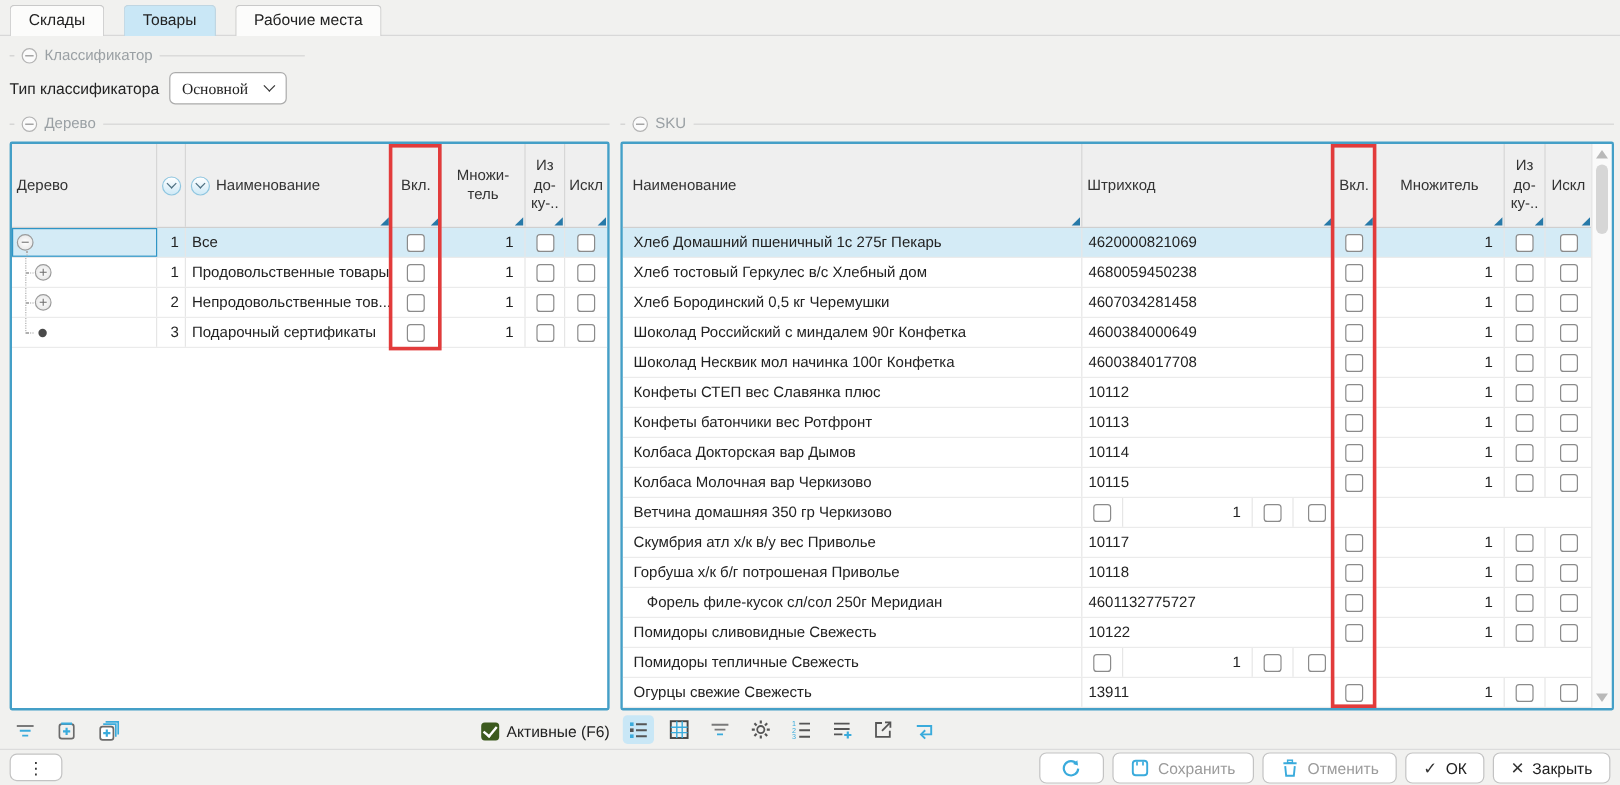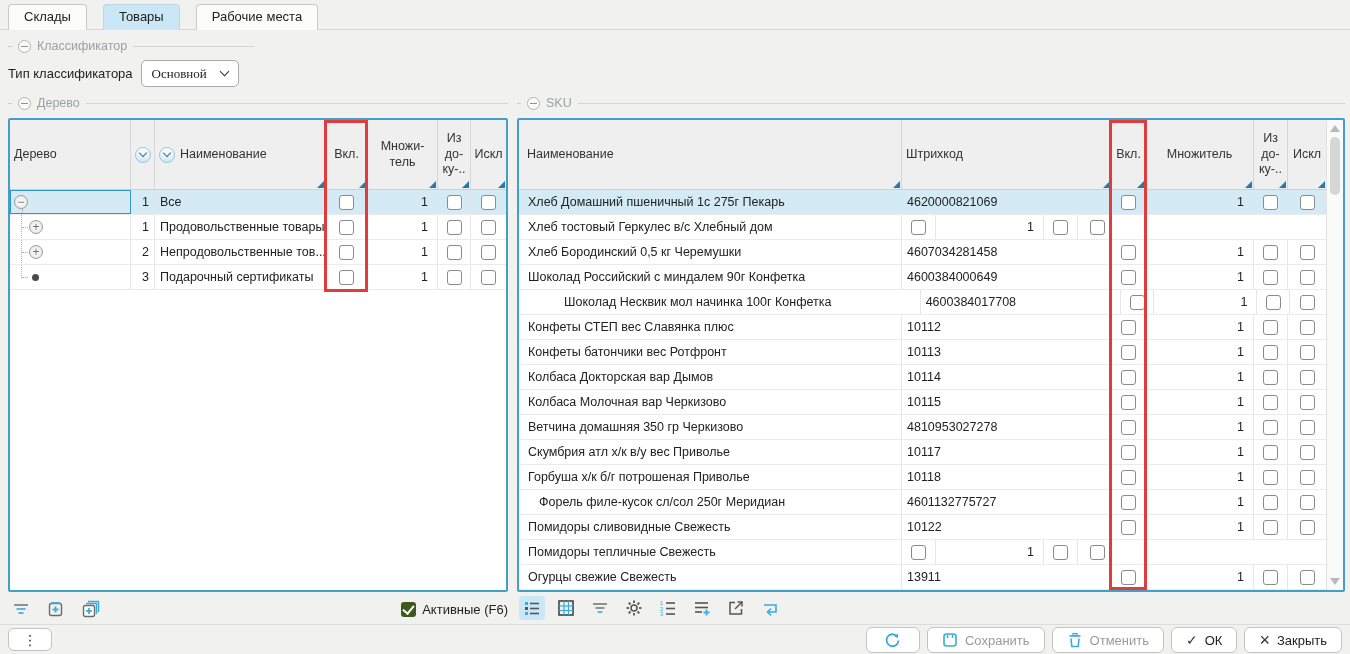--- a/index.html
+++ b/index.html
@@ -327,20 +327,23 @@
           </div>
     <div class="td s-excl center" style="border-right:none;">
             <input type="checkbox" class="cb" style="">
           </div>
   </div>
 
   <div class="trow">
     <div class="td s-name" style="padding-left:9px;">
             <span>Хлеб тостовый Геркулес в/с Хлебный дом</span>
           </div>
+    <div class="td s-code">
+            <span>4680059450238</span>
+          </div>
     <div class="td s-incl center">
             <input type="checkbox" class="cb" style="">
           </div>
     <div class="td s-mult right">
             <span>1</span>
           </div>
     <div class="td s-doc center">
             <input type="checkbox" class="cb" style="">
           </div>
     <div class="td s-excl center" style="border-right:none;">
@@ -384,21 +387,21 @@
           </div>
     <div class="td s-doc center">
             <input type="checkbox" class="cb" style="">
           </div>
     <div class="td s-excl center" style="border-right:none;">
             <input type="checkbox" class="cb" style="">
           </div>
   </div>
 
   <div class="trow">
-    <div class="td s-name" style="padding-left:9px;margin-left:36px;">
+    <div class="td s-name" style="padding-left:9px;">
             <span>Шоколад Несквик мол начинка 100г Конфетка</span>
           </div>
     <div class="td s-code">
             <span>4600384017708</span>
           </div>
     <div class="td s-incl center">
             <input type="checkbox" class="cb" style="">
           </div>
     <div class="td s-mult right">
             <span>1</span>
@@ -491,23 +494,20 @@
             <input type="checkbox" class="cb" style="">
           </div>
     <div class="td s-excl center" style="border-right:none;">
             <input type="checkbox" class="cb" style="">
           </div>
   </div>
 
   <div class="trow">
     <div class="td s-name" style="padding-left:9px;">
             <span>Ветчина домашняя 350 гр Черкизово</span>
-          </div>
-    <div class="td s-code">
-            <span>4810953027278</span>
           </div>
     <div class="td s-incl center">
             <input type="checkbox" class="cb" style="">
           </div>
     <div class="td s-mult right">
             <span>1</span>
           </div>
     <div class="td s-doc center">
             <input type="checkbox" class="cb" style="">
           </div>

